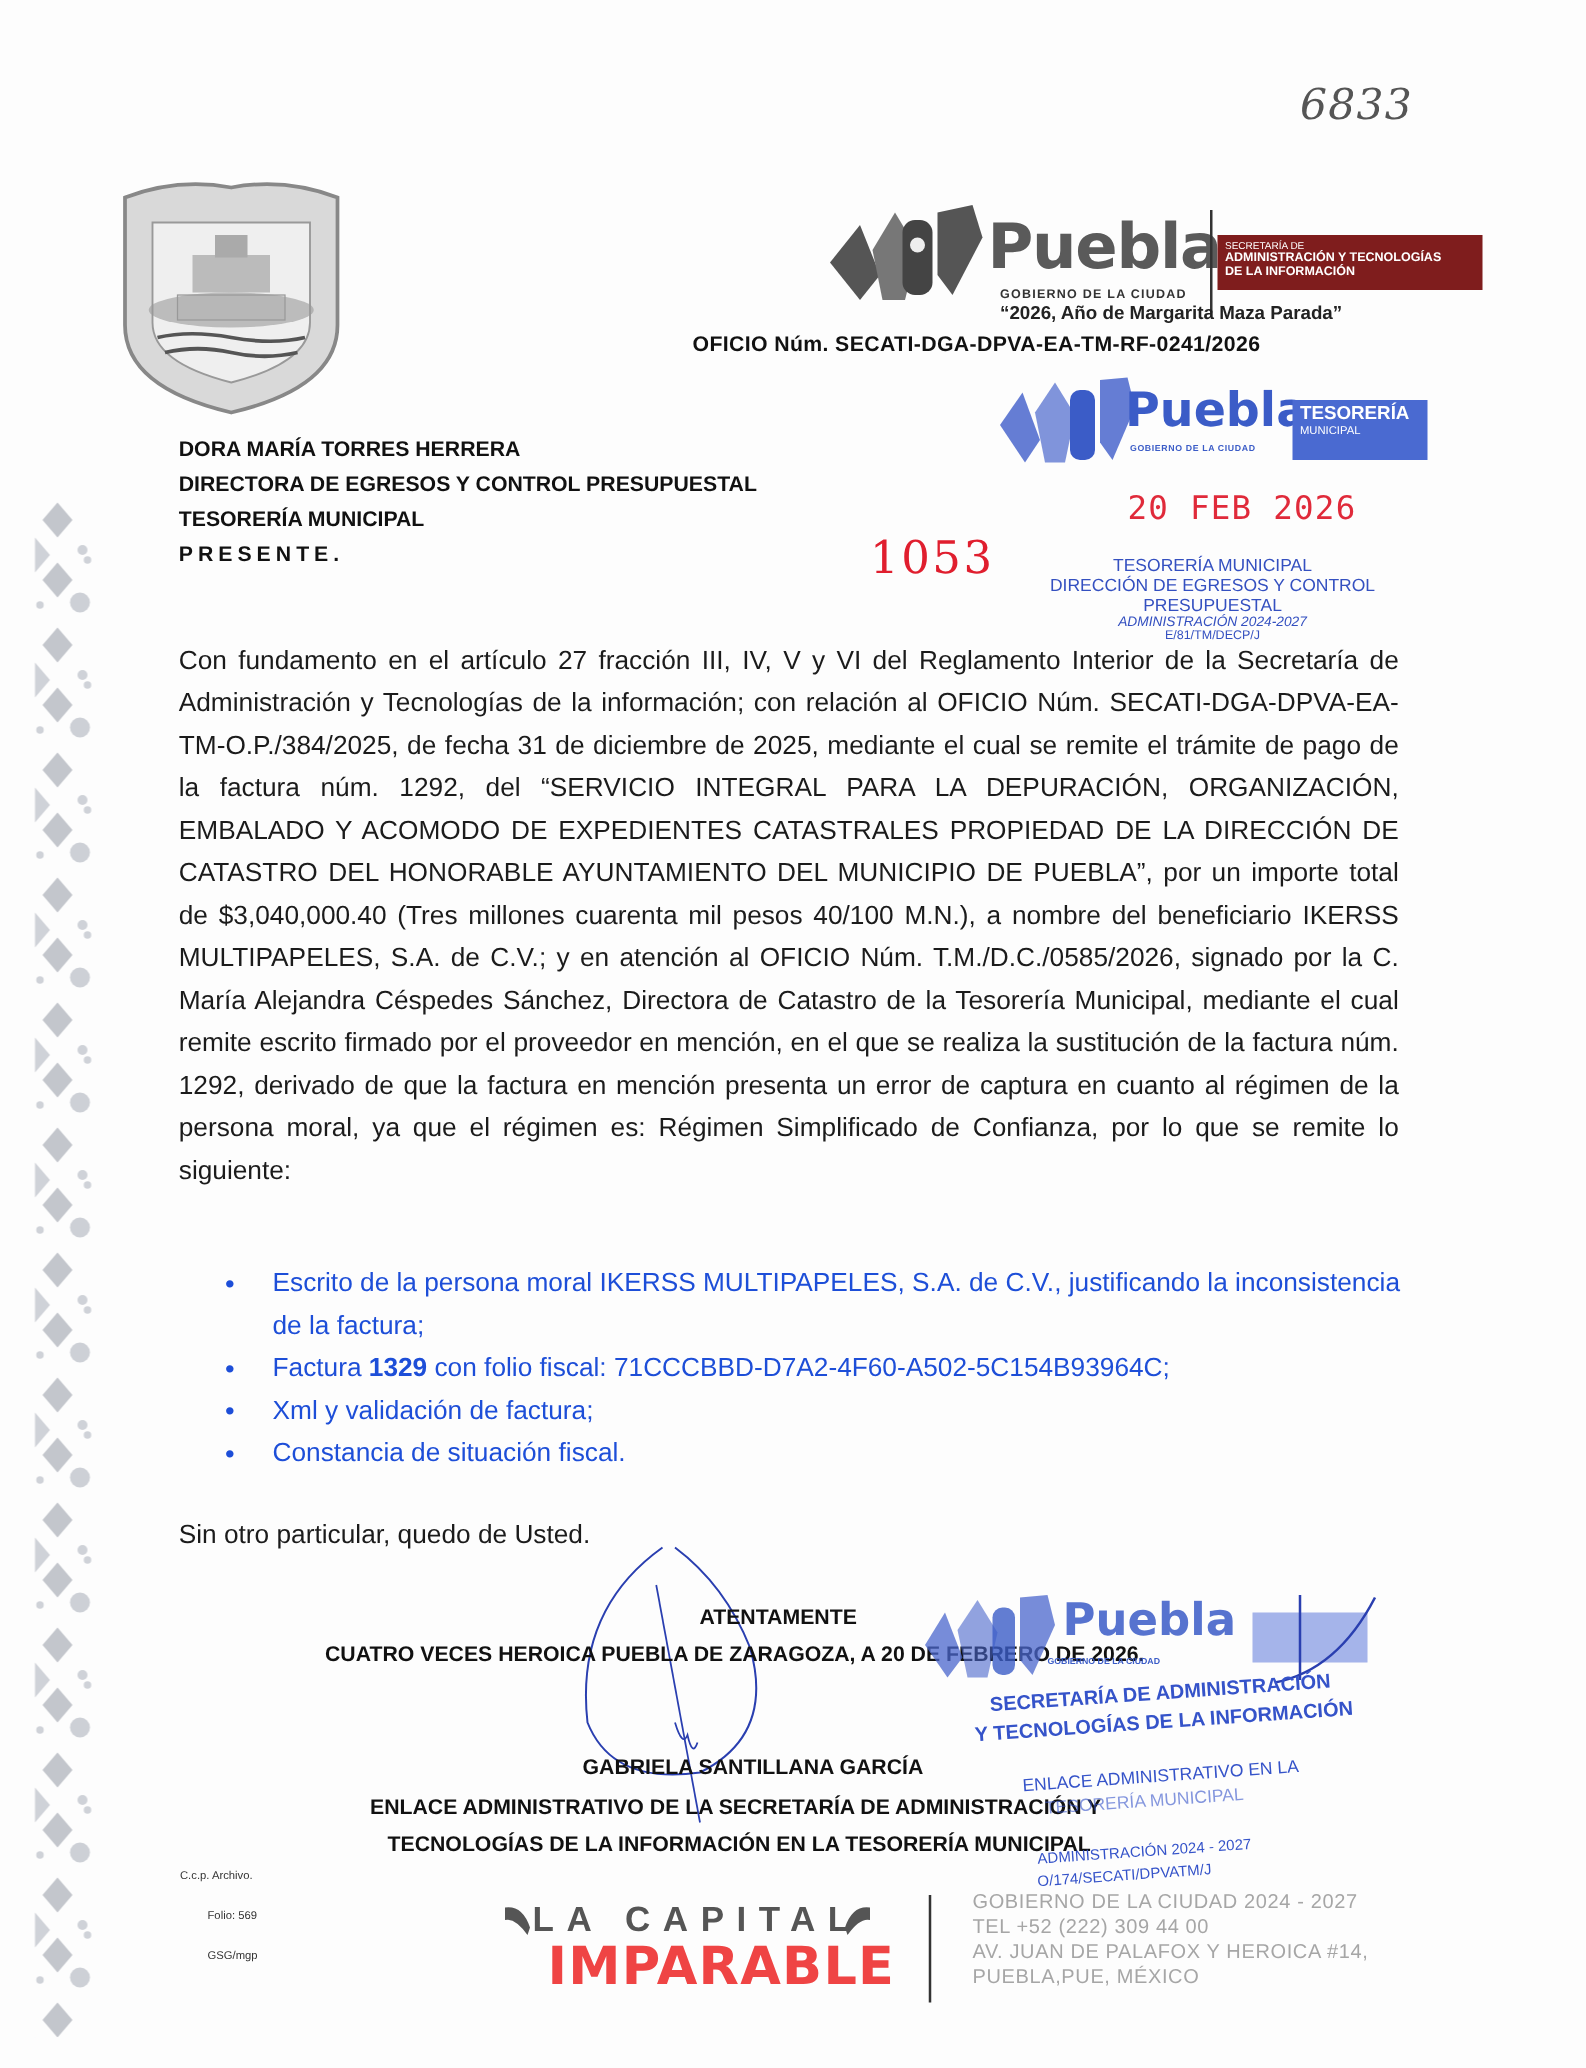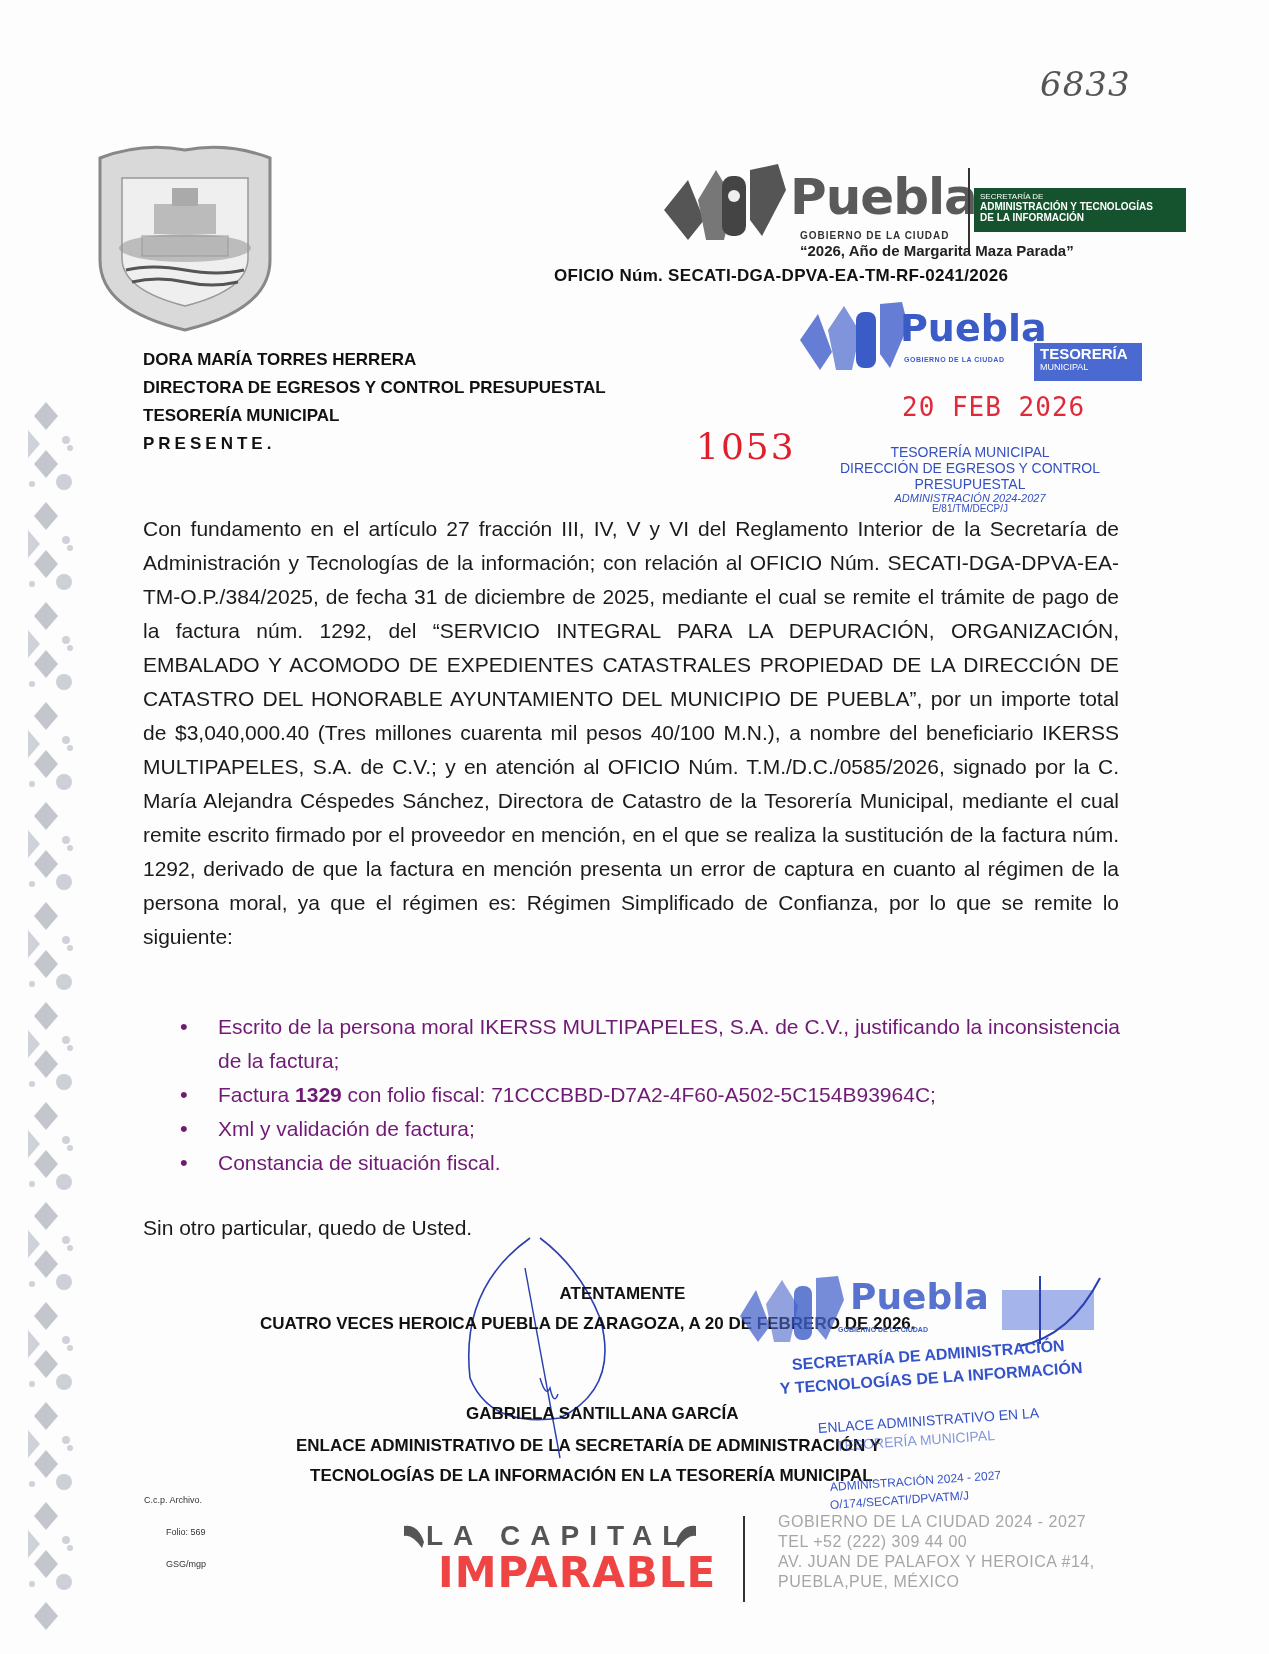--- a/index.html
+++ b/index.html
@@ -12,47 +12,47 @@
   .border-deco { position: absolute; left: 26px; top: 400px; width: 52px; height: 1230px; }
 
   
   .crest { position: absolute; left: 92px; top: 140px; width: 186px; height: 192px; }
 
   
   .puebla-logo { position: absolute; left: 658px; top: 160px; width: 312px; height: 82px; }
   .puebla-word { position: absolute; left: 790px; top: 168px; font-family: "DejaVu Sans", sans-serif; font-weight: bold; font-size: 50px; color: #5a5a5a; letter-spacing: -1px; }
   .gob-ciudad { position: absolute; left: 800px; top: 230px; font-size: 10px; font-weight: bold; color: #333; letter-spacing: 1px; }
   .header-vline { position: absolute; left: 968px; top: 168px; width: 2px; height: 82px; background: #333; }
-  .secretaria-block { position: absolute; left: 974px; top: 188px; width: 212px; height: 44px; background: #14532d; color: #fff; padding: 4px 6px; }
+  .secretaria-block { position: absolute; left: 974px; top: 188px; width: 212px; height: 44px; background: #7f1d1d; color: #fff; padding: 4px 6px; }
   .secretaria-block .small { font-size: 8px; display: block; }
   .secretaria-block .big { font-size: 10px; font-weight: bold; display: block; line-height: 11px; }
   .year-motto { position: absolute; left: 800px; top: 242px; font-size: 15px; font-weight: bold; color: #222; }
   .oficio-num { position: absolute; left: 554px; top: 266px; font-size: 17px; font-weight: bold; color: #111; letter-spacing: 0.3px; }
 
   
   .stamp-logo { position: absolute; left: 800px; top: 300px; width: 344px; height: 72px; }
   .stamp-puebla { position: absolute; left: 900px; top: 306px; font-family: "DejaVu Sans", sans-serif; font-weight: bold; font-size: 38px; color: #3b5cc7; }
-  .stamp-teso-box { position: absolute; left: 1034px; top: 320px; width: 108px; height: 38px; background: #4a6ad1; color: #fff; padding: 2px 6px; margin-top: 23px; }
+  .stamp-teso-box { position: absolute; left: 1034px; top: 320px; width: 108px; height: 48px; background: #4a6ad1; color: #fff; padding: 2px 6px; }
   .stamp-teso-box .t1 { font-size: 15px; font-weight: bold; display: block; }
   .stamp-teso-box .t2 { font-size: 9px; display: block; }
   .stamp-gob { position: absolute; left: 904px; top: 356px; font-size: 7px; color: #3b5cc7; font-weight: bold; letter-spacing: 0.5px; }
   .stamp-date { position: absolute; left: 902px; top: 392px; font-family: "DejaVu Sans Mono", monospace; font-size: 26px; color: #e02a3a; letter-spacing: 1px; }
   .stamp-number { position: absolute; left: 696px; top: 426px; font-family: "DejaVu Serif", serif; font-size: 36px; color: #e01e2e; letter-spacing: 2px; }
   .stamp-text { position: absolute; left: 820px; top: 444px; width: 300px; text-align: center; color: #3450c0; font-size: 14px; line-height: 16px; }
   .stamp-text .admin { font-size: 11px; display: block; line-height: 12px; font-style: italic; }
   .stamp-text .ref { font-size: 10px; display: block; line-height: 10px; }
 
   
   .addressee { position: absolute; left: 143px; top: 346px; font-size: 17px; font-weight: bold; line-height: 28px; color: #111; }
   .addressee .presente { letter-spacing: 4px; }
 
   
   .body-text { position: absolute; left: 143px; top: 512px; width: 976px; font-size: 21px; line-height: 34px; text-align: justify; color: #1b1b1b; }
 
-  .attach-list { position: absolute; left: 180px; top: 1010px; width: 940px; list-style: none; font-size: 21px; line-height: 34px; color: #701a75; }
+  .attach-list { position: absolute; left: 180px; top: 1010px; width: 940px; list-style: none; font-size: 21px; line-height: 34px; color: #1d4ed8; }
   .attach-list li { position: relative; padding-left: 38px; text-align: justify; }
   .attach-list li::before { content: "•"; position: absolute; left: 0; top: 0; font-size: 22px; }
   .attach-list b { font-weight: bold; }
 
   .closing { position: absolute; left: 143px; top: 1216px; font-size: 21px; color: #1b1b1b; }
 
   .signature-block { position: absolute; left: 240px; top: 1278px; width: 860px; font-size: 17px; font-weight: bold; color: #111; text-align: center; line-height: 32px; }
   .sig-atentamente { position: absolute; left: 0; top: 0; width: 595px; text-align: center; padding-left: 170px; }
   .sig-place { position: absolute; left: 20px; top: 30px; }
   .sig-name { position: absolute; left: 226px; top: 120px; }

